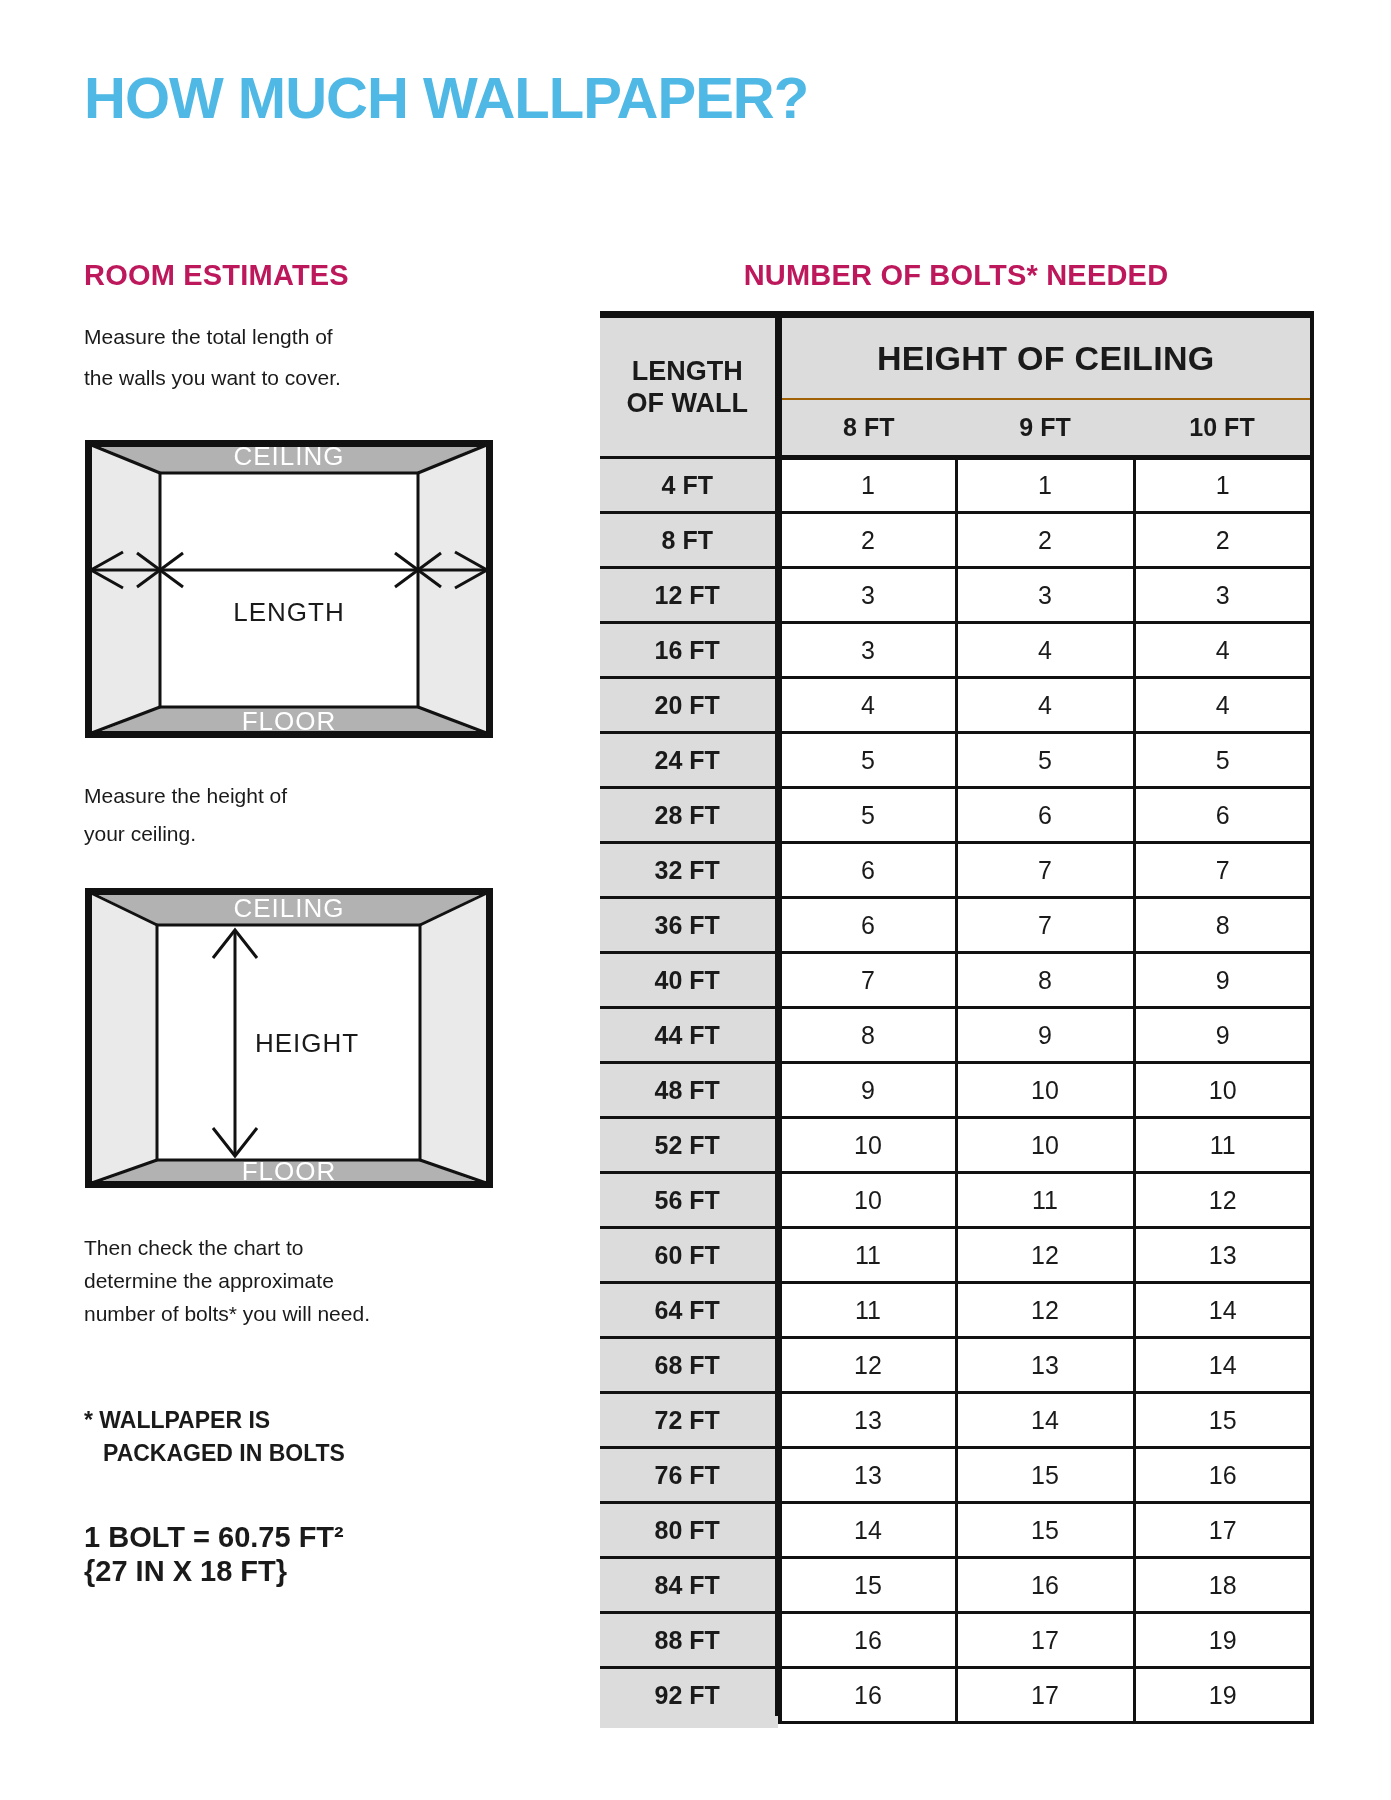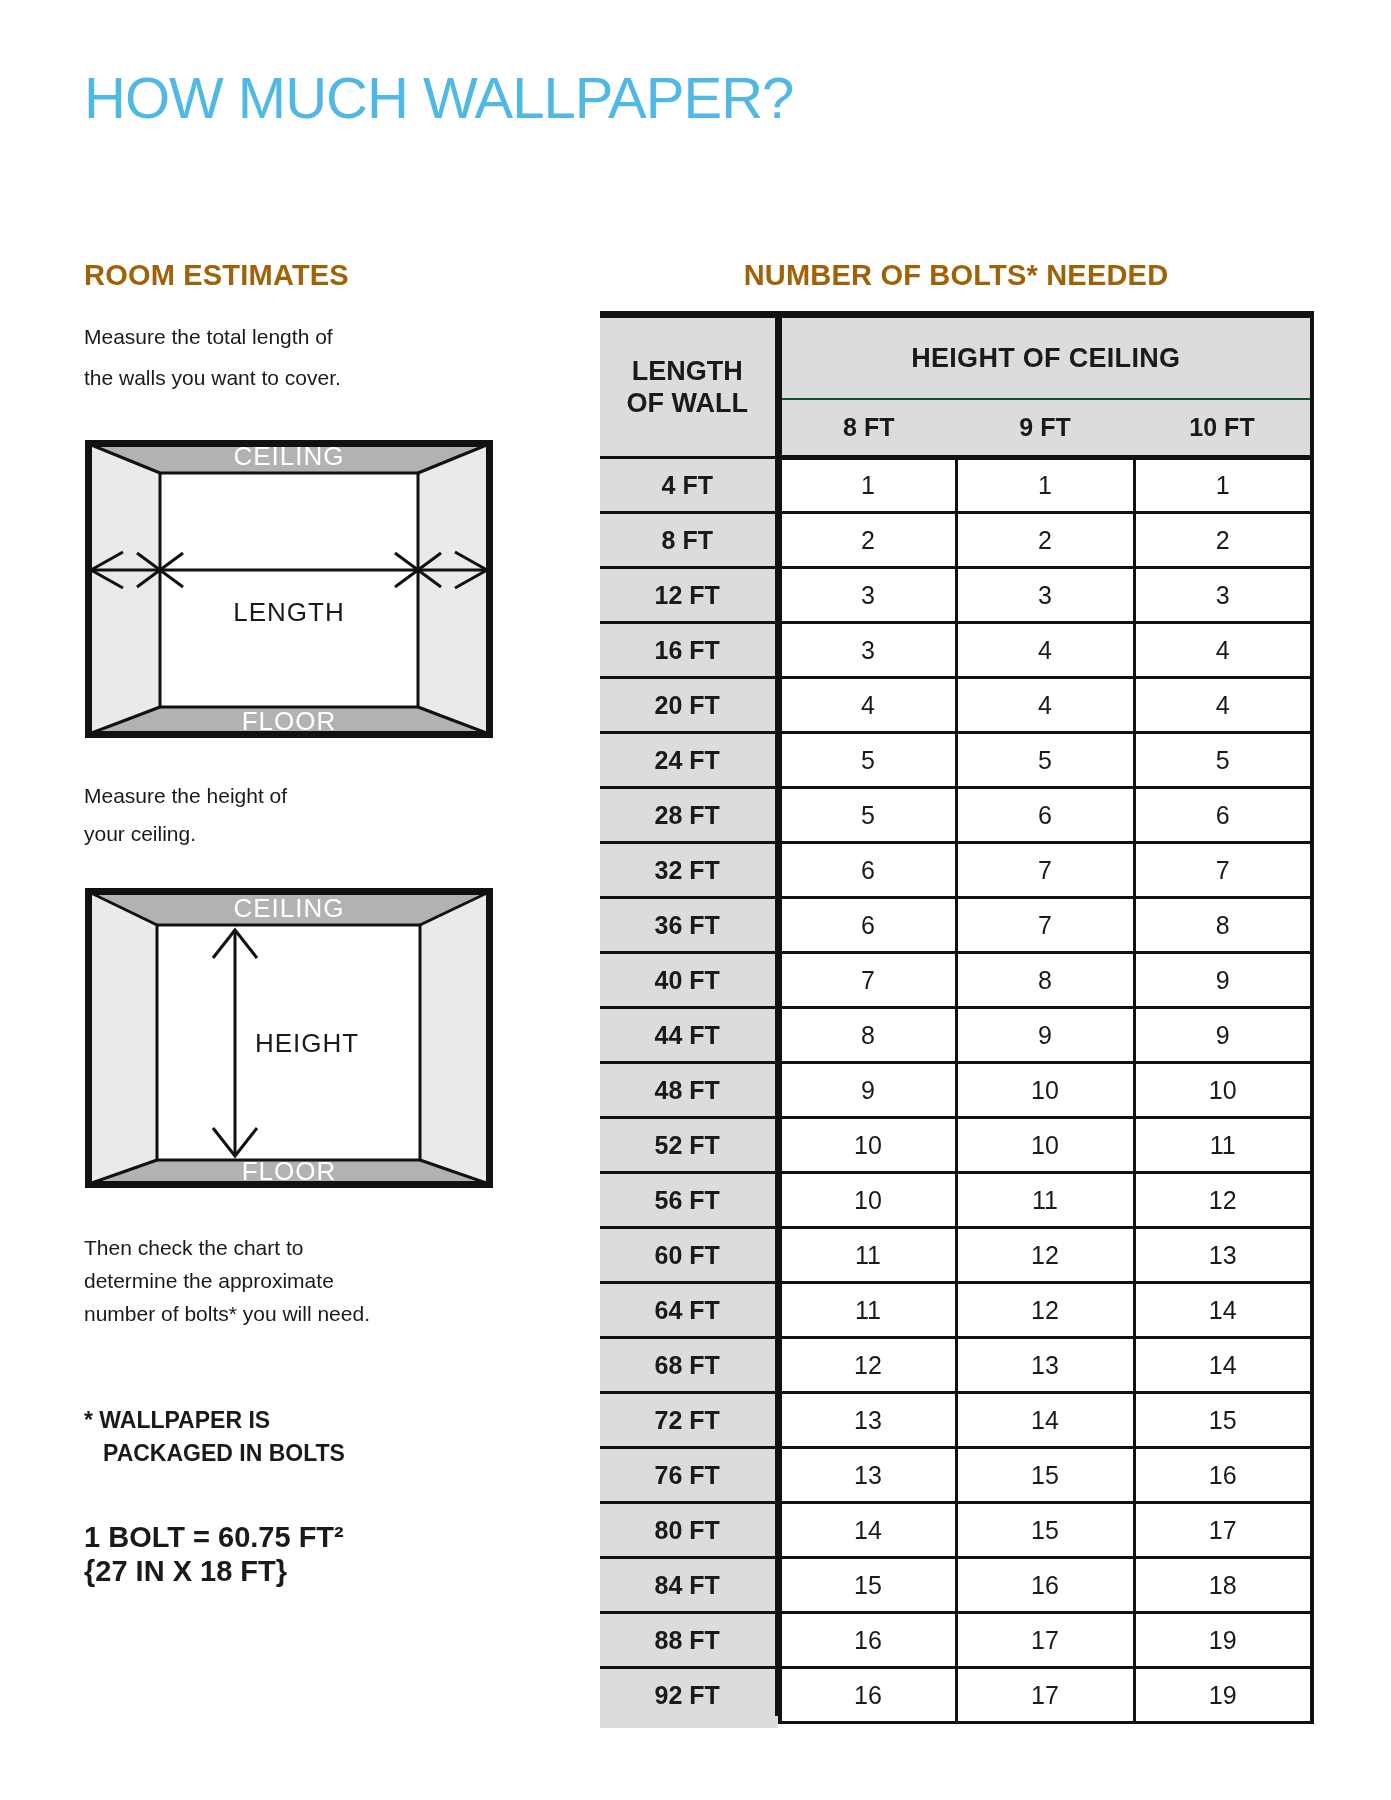--- a/index.html
+++ b/index.html
@@ -2,25 +2,25 @@
 <html><head>
 <meta charset="utf-8">
 <style>
   html,body { margin:0; padding:0; background:#ffffff; }
   .page {
     position:relative; width:1391px; height:1800px; background:#ffffff;
     font-family:"Liberation Sans", sans-serif; color:#1a1a1a; overflow:hidden;
   }
   .title {
     position:absolute; left:84px; top:64px; margin:0;
-    font-size:58px; font-weight:normal; letter-spacing:-1px; color:#4FB8E5; white-space:nowrap;
+    font-size:58px; font-weight:bold; letter-spacing:-1px; color:#4FB8E5; white-space:nowrap;
   }
   .sec-h {
     position:absolute; margin:0; font-size:29px; font-weight:bold;
-    color:#a16207; letter-spacing:0.2px; white-space:nowrap;
+    color:#be185d; letter-spacing:0.2px; white-space:nowrap;
   }
   .room-h  { left:84px; top:259px; }
   .bolts-h { left:600px; top:259px; width:712px; text-align:center; }
 
   .para { position:absolute; font-size:21px; white-space:nowrap; }
   .p1 { left:84px; top:316px; line-height:41px; }
   .p2 { left:84px; top:777px; line-height:38px; }
   .p3 { left:84px; top:1231px; line-height:33px; }
 
   .footnote {
@@ -42,22 +42,22 @@
     border-collapse:collapse; table-layout:fixed;
     border-top:7px solid #111; border-right:4px solid #111; border-bottom:3px solid #111;
     font-size:25px; color:#1a1a1a;
   }
   .bolts-table th, .bolts-table td { text-align:center; vertical-align:middle; padding:0; }
   .col1 {
     background:#DCDCDC; border-right:7px solid #111;
     font-size:27px; font-weight:bold; line-height:32px;
   }
   .group {
-    background:#DCDCDC; border-bottom:2px solid #14532d;
-    font-size:27px; font-weight:bold; height:80px; letter-spacing:0.3px;
+    background:#DCDCDC; border-bottom:2px solid #a16207;
+    font-size:34px; font-weight:bold; height:80px; letter-spacing:0.3px;
   }
   .sub th { background:#DCDCDC; border-bottom:5px solid #111; font-weight:bold; height:55px; font-size:25px; }
   .bolts-table tbody tr { height:55px; }
   .bolts-table tbody td { border-top:3px solid #111; }
   .row-label { background:#DCDCDC; border-right:7px solid #111; font-weight:bold; }
   .val + .val { border-left:3px solid #111; }
   .gray-tab { position:absolute; left:600px; top:1716px; width:178px; height:12px; background:#DCDCDC; }
 </style>
 </head>
 <body>

